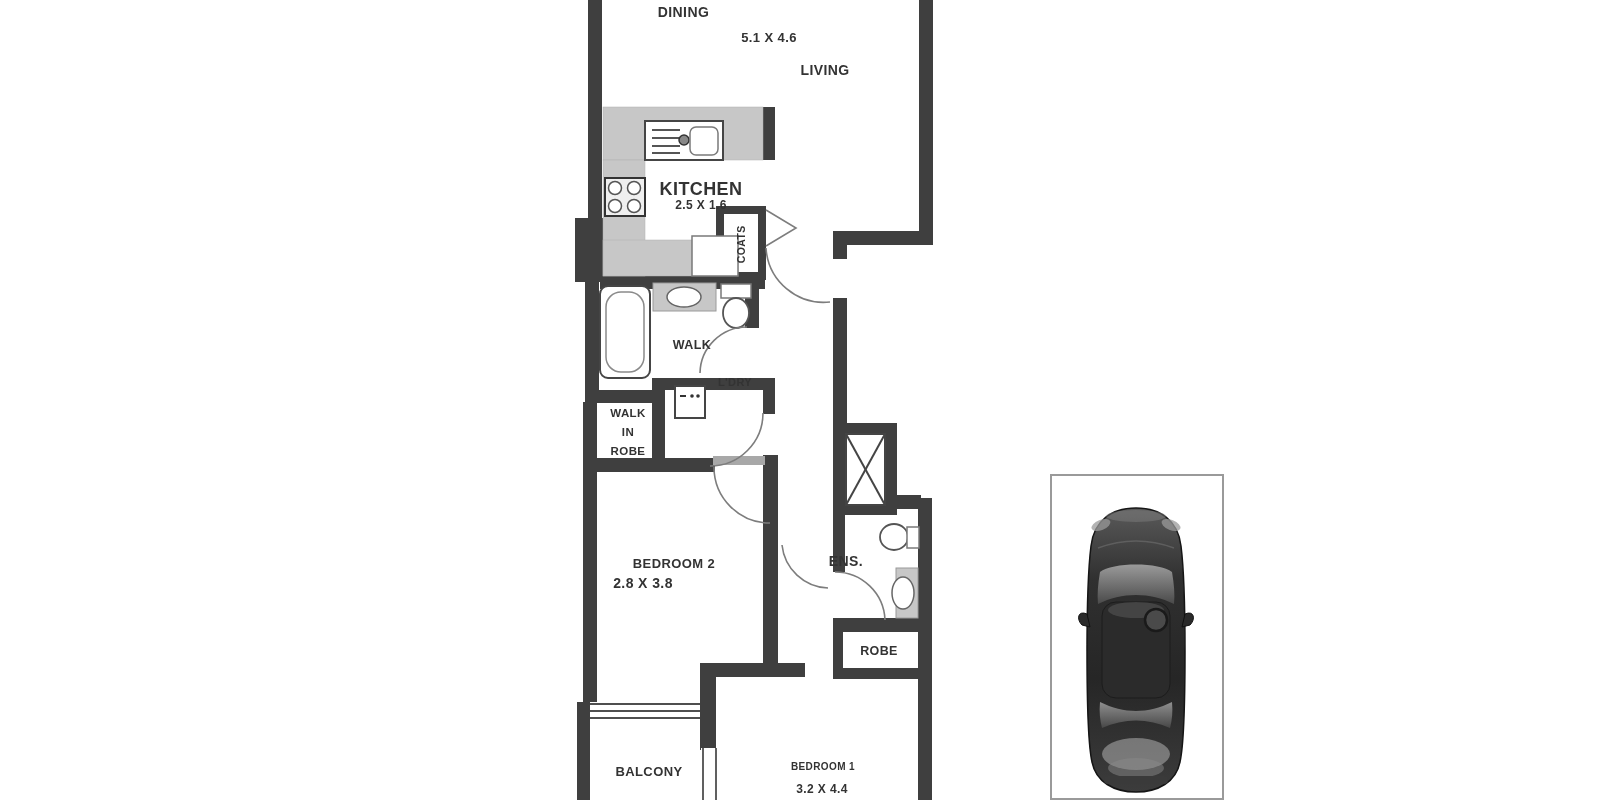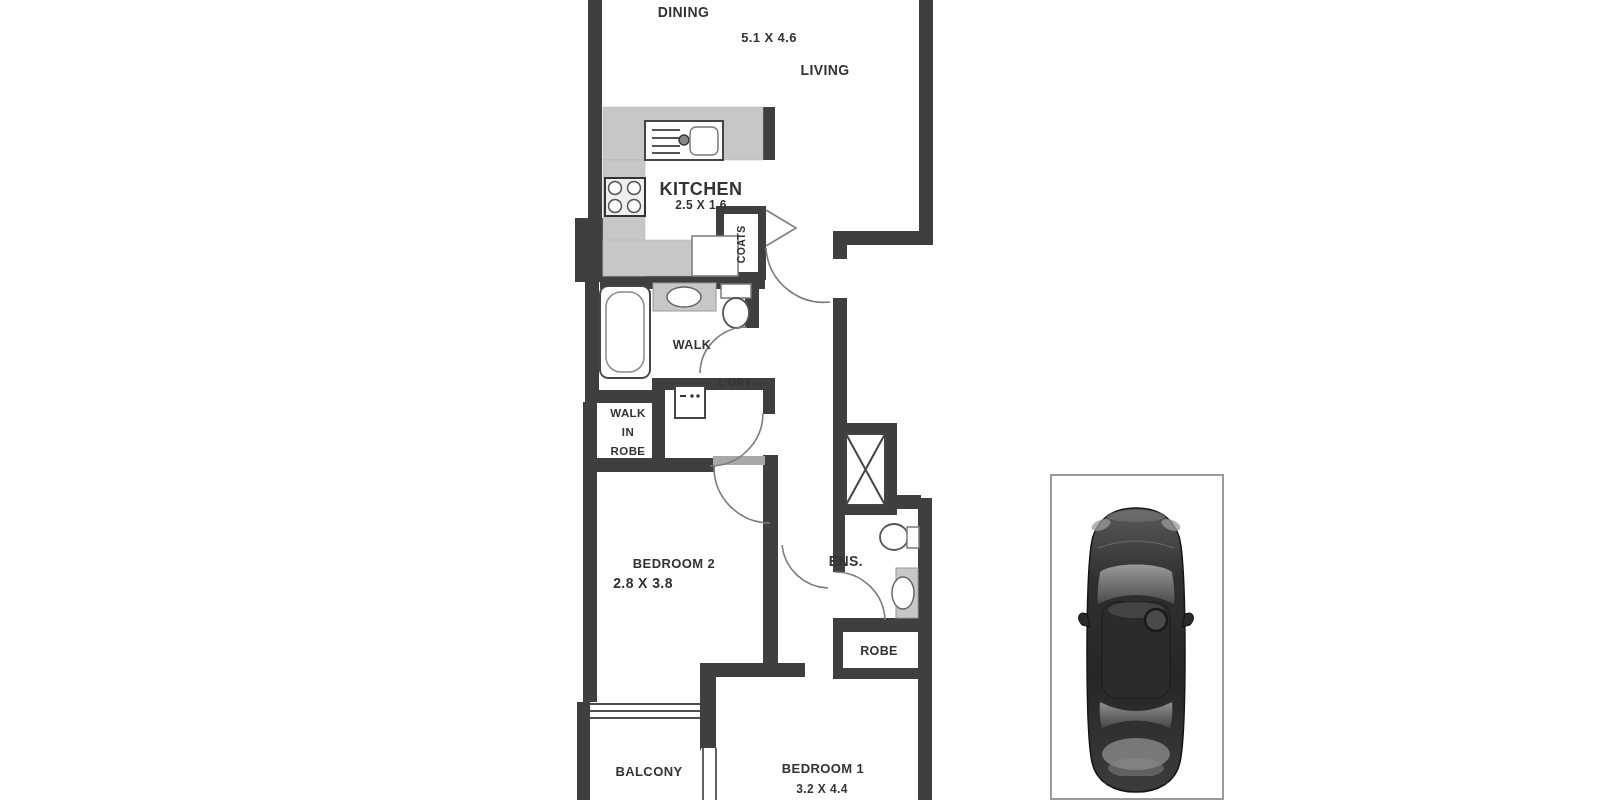--- a/index.html
+++ b/index.html
@@ -201,16 +201,16 @@
   <div class="lbl" style="left:659px;top:338px;width:66px;font-size:12.5px">WALK</div>
   <div class="lbl" style="left:706px;top:376px;width:58px;font-size:11px">L'DRY</div>
   <div class="lbl wir" style="left:596px;top:404px;width:64px;font-size:11.5px">WALK
 IN
 ROBE</div>
   <div class="lbl" style="left:614px;top:556px;width:120px;font-size:13px">BEDROOM 2</div>
   <div class="lbl" style="left:593px;top:575px;width:100px;font-size:14px">2.8 X 3.8</div>
   <div class="lbl" style="left:820px;top:553px;width:52px;font-size:14px">ENS.</div>
   <div class="lbl" style="left:850px;top:644px;width:58px;font-size:12.5px">ROBE</div>
   <div class="lbl" style="left:604px;top:764px;width:90px;font-size:13px">BALCONY</div>
-  <div class="lbl" style="left:763px;top:761px;width:120px;font-size:13px">BEDROOM 1</div>
+  <div class="lbl" style="left:763px;top:761px;width:120px;font-size:10px">BEDROOM 1</div>
   <div class="lbl" style="left:772px;top:782px;width:100px;font-size:12px">3.2 X 4.4</div>
 
 </div>
 
 </body></html>

